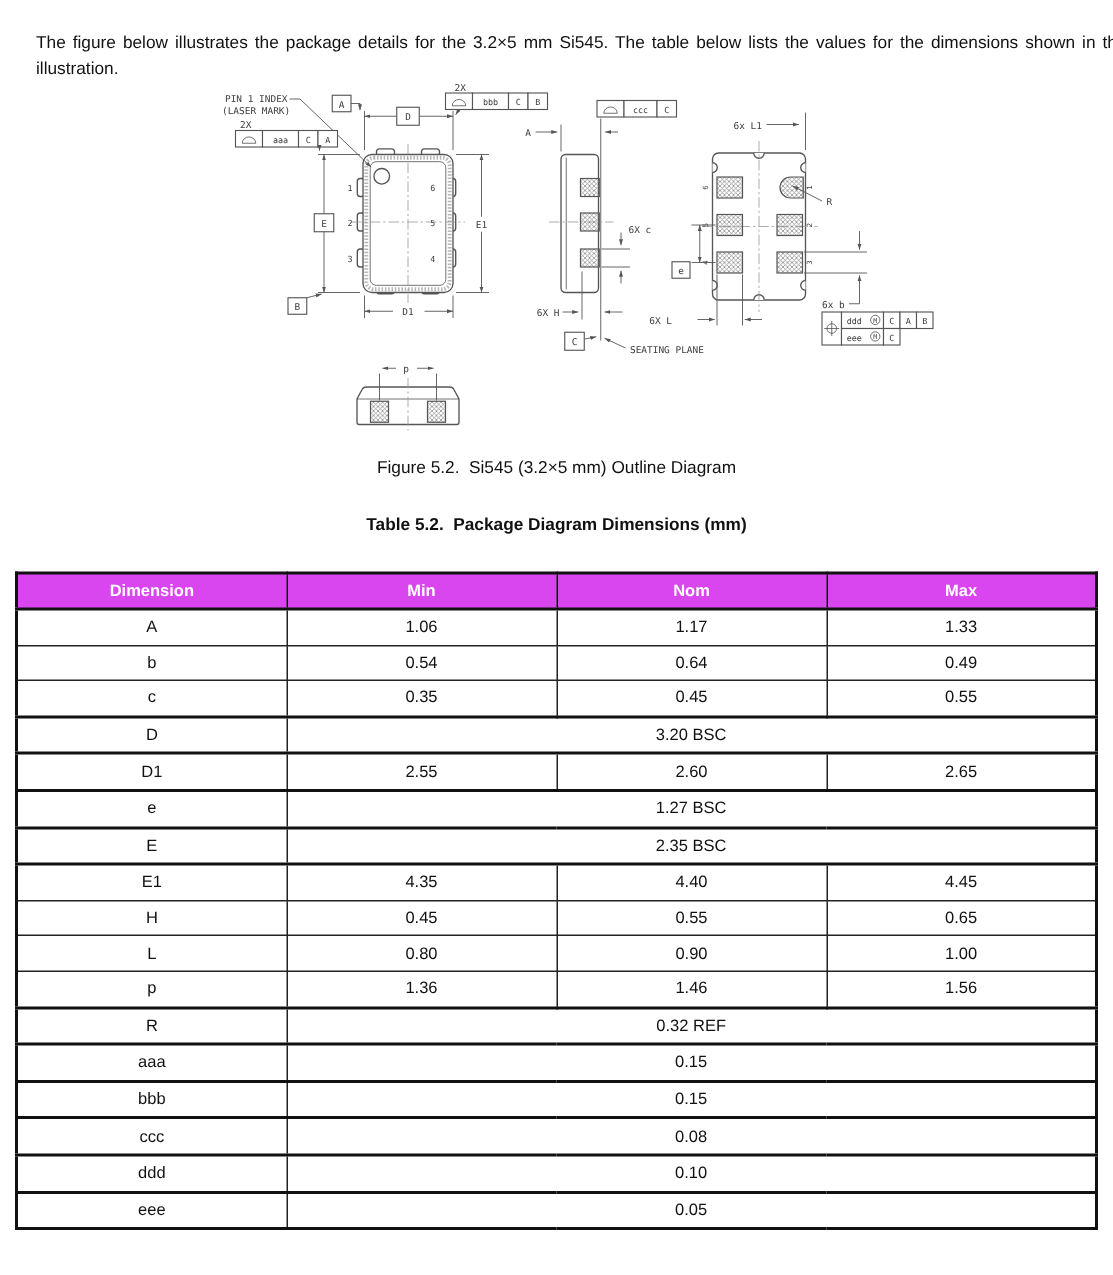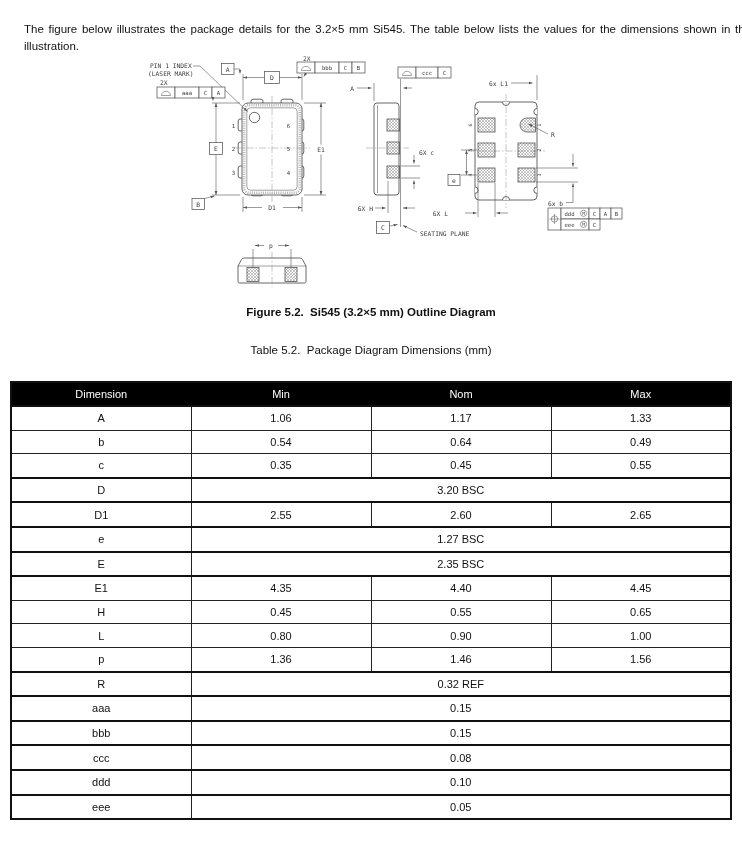--- a/index.html
+++ b/index.html
@@ -7,33 +7,33 @@
     width:742px;height:850px;position:relative;background:#ffffff;
     font-family:"Liberation Sans", sans-serif;color:#000;overflow:hidden;
   }
   .intro{
     position:absolute;top:5px;left:8px;width:727px;
     font-size:11.5px;line-height:1.45;text-align:justify;margin:16px;color:#111;
   }
   .diagram{position:absolute;top:55px;left:0;}
   .fig-caption{
     position:absolute;top:306px;left:0;width:742px;text-align:center;
-    font-weight:bold;font-size:11.5px;color:#111;
+    font-weight:normal;font-size:11.5px;color:#111;
   }
   .table-title{
     position:absolute;top:344px;left:0;width:742px;text-align:center;
-    font-weight:normal;font-size:11.5px;color:#111;
+    font-weight:bold;font-size:11.5px;color:#111;
   }
   table.dims{
     position:absolute;top:381px;left:10px;width:722px;
     border-collapse:collapse;table-layout:fixed;font-size:11px;
     border:2px solid #111;
   }
   table.dims th{
-    background:#000000;color:#fff;font-weight:normal;
+    background:#d946ef;color:#fff;font-weight:bold;
     border:1px solid #000;border-bottom:2px solid #111;
     height:22px;padding:0;text-align:center;font-size:11px;
   }
   table.dims td{
     border:1px solid #222;height:22.6px;padding:0;text-align:center;color:#111;
   }
   table.dims tr.thick-top td{border-top:2px solid #111;}
   .olw{stroke:#555;fill:#fff;stroke-width:0.9;}
   .thin{stroke:#555;fill:none;stroke-width:0.55;}
   .dim{stroke:#555;fill:none;stroke-width:0.6;}

